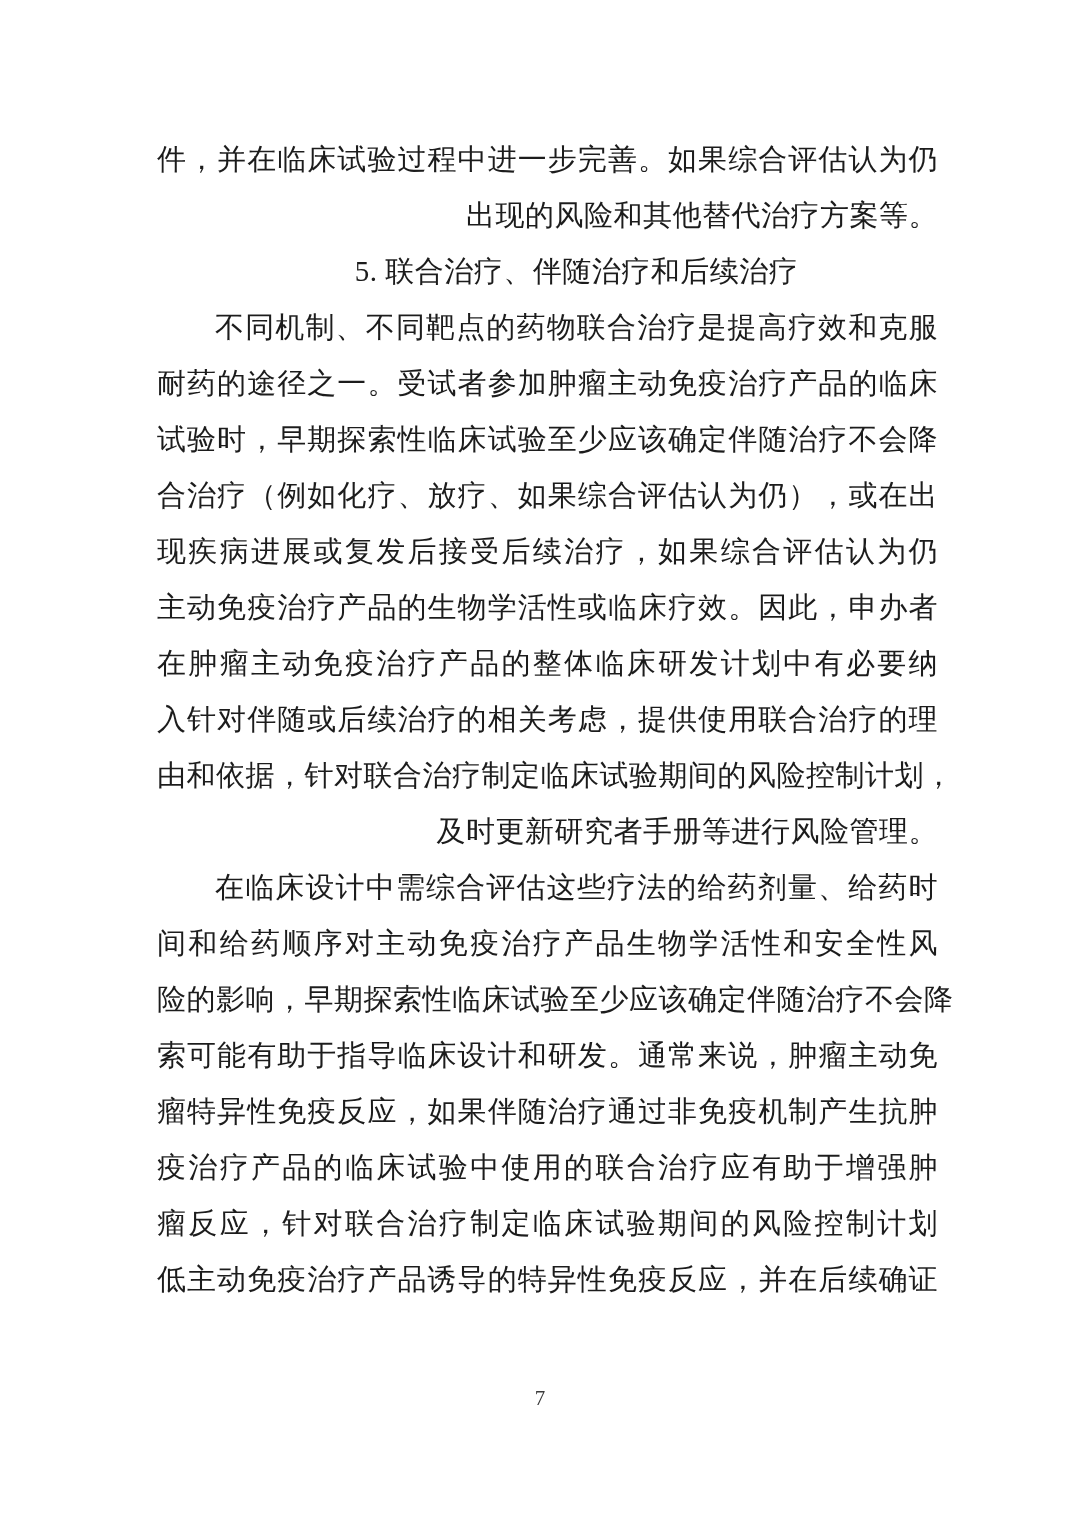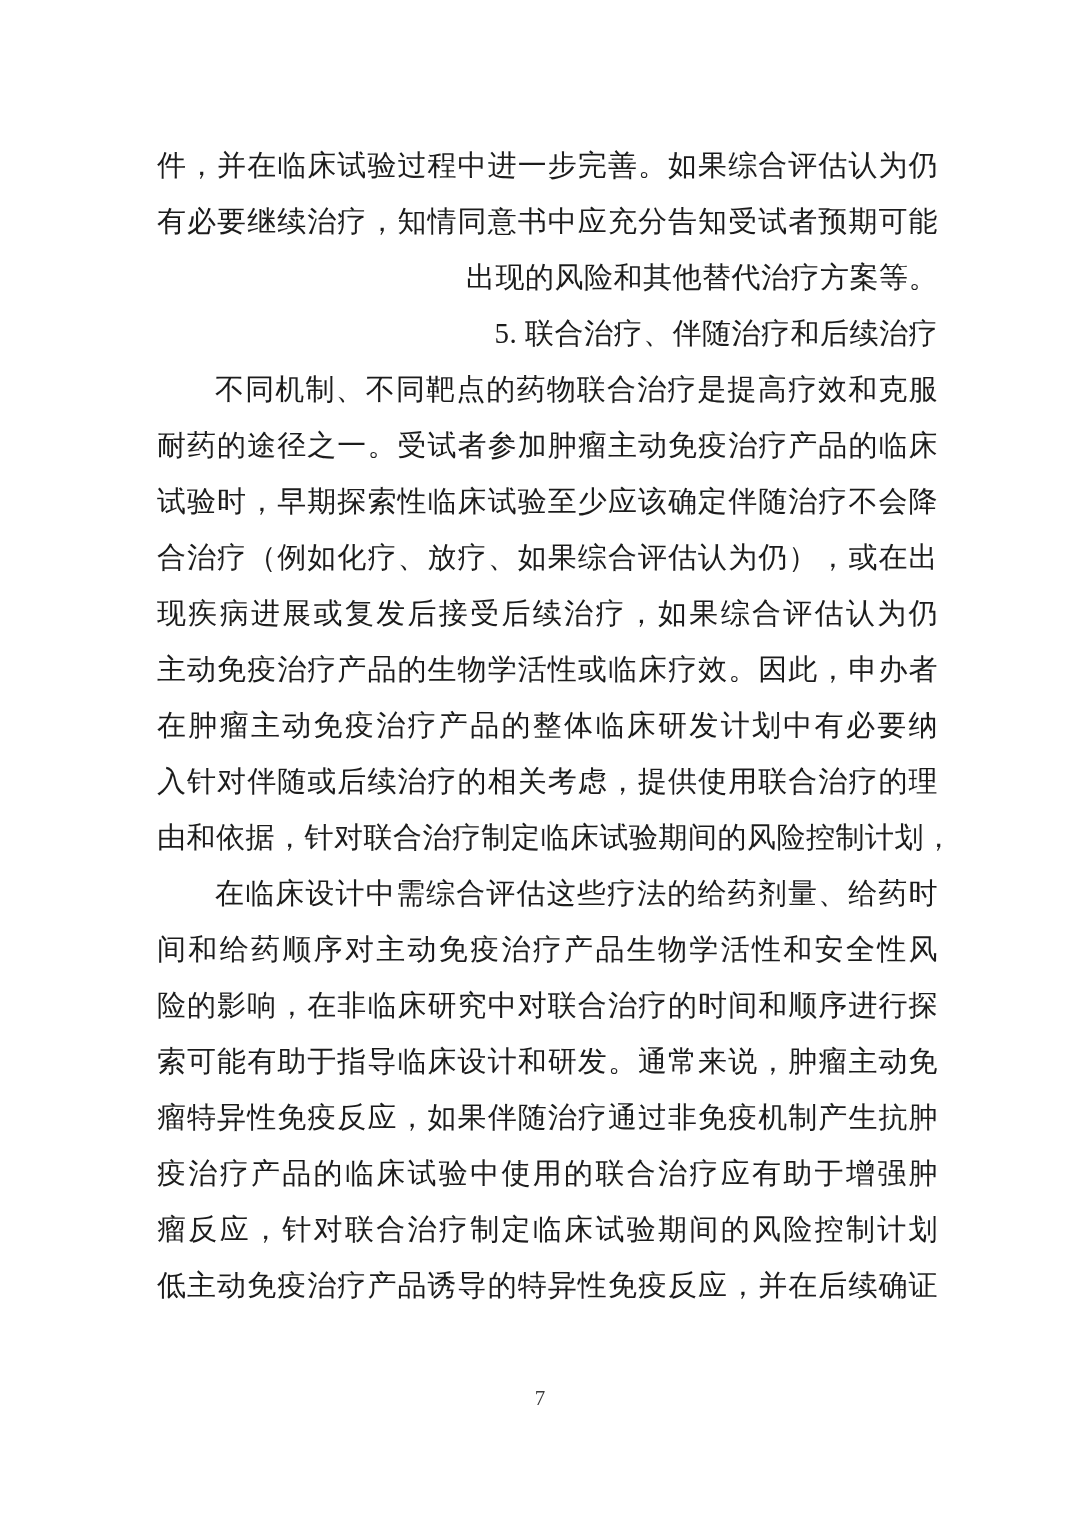--- a/index.html
+++ b/index.html
@@ -12,21 +12,21 @@
     width: 1080px;
     height: 1527px;
     background: #ffffff;
     overflow: hidden;
     font-family: "Liberation Serif", "DejaVu Serif", serif;
     color: #1c1c1c;
   }
   .text-block {
     position: absolute;
     left: 157px;
-    top: 137px;
+    top: 131px;
     width: 781px;
   }
   .line {
     font-size: 29px;
     line-height: 56px;
     height: 56px;
     white-space: nowrap;
     letter-spacing: 0.5px;
   }
   
@@ -38,54 +38,54 @@
   
   .end {
     text-align: right;
   }
   
   .ind {
     text-indent: 2em;
   }
   .heading {
     text-indent: 2em;
-    text-align: right;
+    text-align: center;
   }
   .page-number {
     position: absolute;
     top: 1384px;
     left: 0;
     width: 100%;
     text-align: center;
     font-size: 21px;
     line-height: 28px;
     color: #3a3a3a;
   }
 </style>
 </head>
 <body>
 
 <div class="page">
   <div class="text-block">
     <div class="line j">件，并在临床试验过程中进一步完善。如果综合评估认为仍</div>
-    <div class="line j">有必要继续治疗，知情同意书中应充分告知受试者预期可能</div>
     <div class="line end">出现的风险和其他替代治疗方案等。</div>
     <div class="line heading">5.  联合治疗、伴随治疗和后续治疗</div>
     <div class="line j ind">不同机制、不同靶点的药物联合治疗是提高疗效和克服</div>
     <div class="line j">耐药的途径之一。受试者参加肿瘤主动免疫治疗产品的临床</div>
     <div class="line j">试验时，早期探索性临床试验至少应该确定伴随治疗不会降</div>
     <div class="line j">合治疗（例如化疗、放疗、如果综合评估认为仍），或在出</div>
     <div class="line j">现疾病进展或复发后接受后续治疗，如果综合评估认为仍</div>
     <div class="line j">主动免疫治疗产品的生物学活性或临床疗效。因此，申办者</div>
     <div class="line j">在肿瘤主动免疫治疗产品的整体临床研发计划中有必要纳</div>
     <div class="line j">入针对伴随或后续治疗的相关考虑，提供使用联合治疗的理</div>
     <div class="line j">由和依据，针对联合治疗制定临床试验期间的风险控制计划，</div>
+    <div class="line end">及时更新研究者手册等进行风险管理。</div>
     <div class="line j ind">在临床设计中需综合评估这些疗法的给药剂量、给药时</div>
     <div class="line j">间和给药顺序对主动免疫治疗产品生物学活性和安全性风</div>
-    <div class="line j">险的影响，在非临床研究中对联合治疗的时间和顺序进行探</div>
+    <div class="line j">险的影响，早期探索性临床试验至少应该确定伴随治疗不会降</div>
     <div class="line j">索可能有助于指导临床设计和研发。通常来说，肿瘤主动免</div>
     <div class="line j">瘤特异性免疫反应，如果伴随治疗通过非免疫机制产生抗肿</div>
     <div class="line j">疫治疗产品的临床试验中使用的联合治疗应有助于增强肿</div>
     <div class="line j">瘤反应，针对联合治疗制定临床试验期间的风险控制计划</div>
     <div class="line j">低主动免疫治疗产品诱导的特异性免疫反应，并在后续确证</div>
   </div>
   <div class="page-number">7</div>
 </div>
 
 </body></html>

